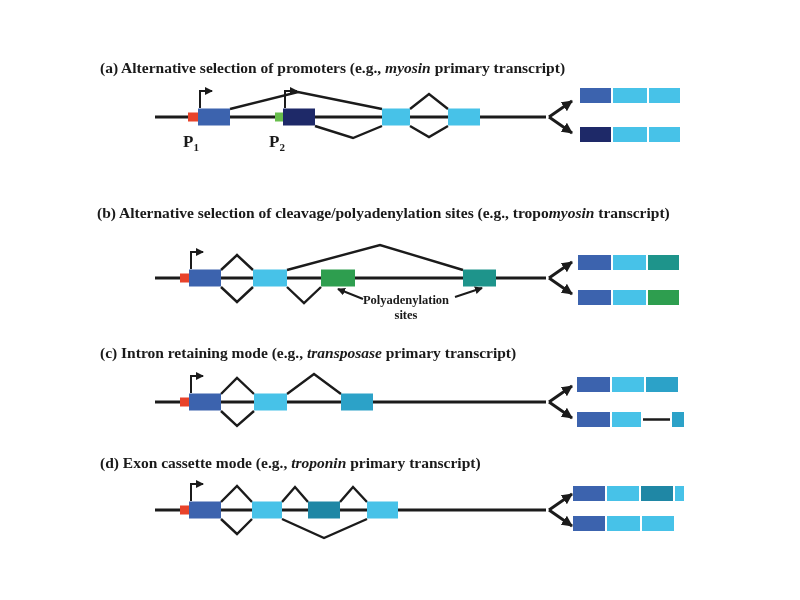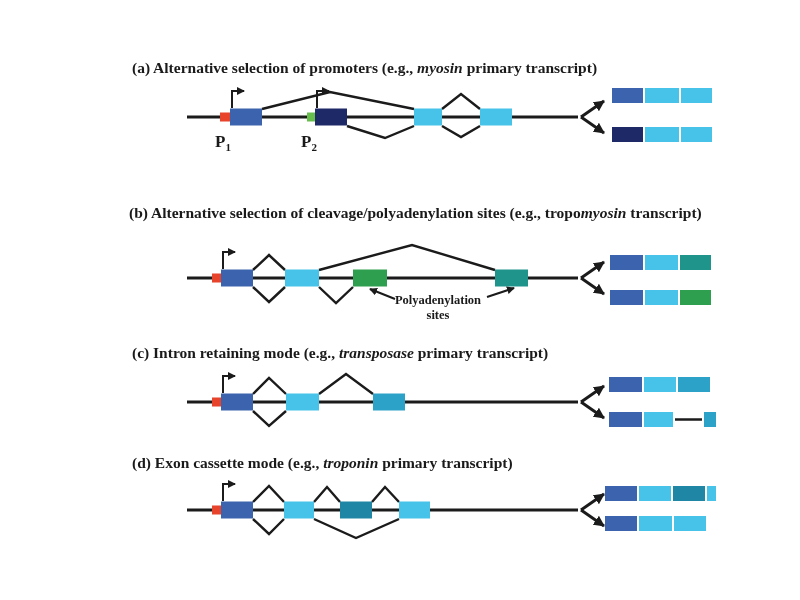--- a/index.html
+++ b/index.html
@@ -1,16 +1,16 @@
 <!DOCTYPE html>
 <html><head>
 <meta charset="utf-8">
 <style>
   html,body{margin:0;padding:0;background:#ffffff;}
-  #stage{position:relative;width:684px;height:600px;background:#ffffff;overflow:hidden;padding-left:32px;}
+  #stage{position:relative;width:684px;height:600px;background:#ffffff;overflow:hidden;}
   text{font-family:"Liberation Serif","DejaVu Serif",serif;fill:#1a1a1a;}
   .caption{font-size:15.5px;font-weight:bold;}
   .plabel{font-size:17px;font-weight:bold;}
   .note{font-size:12.5px;font-weight:bold;}
 </style>
 </head>
 <body>
 
 <div id="stage"><svg viewBox="0 0 800 600" width="800" height="600">
       <defs>

